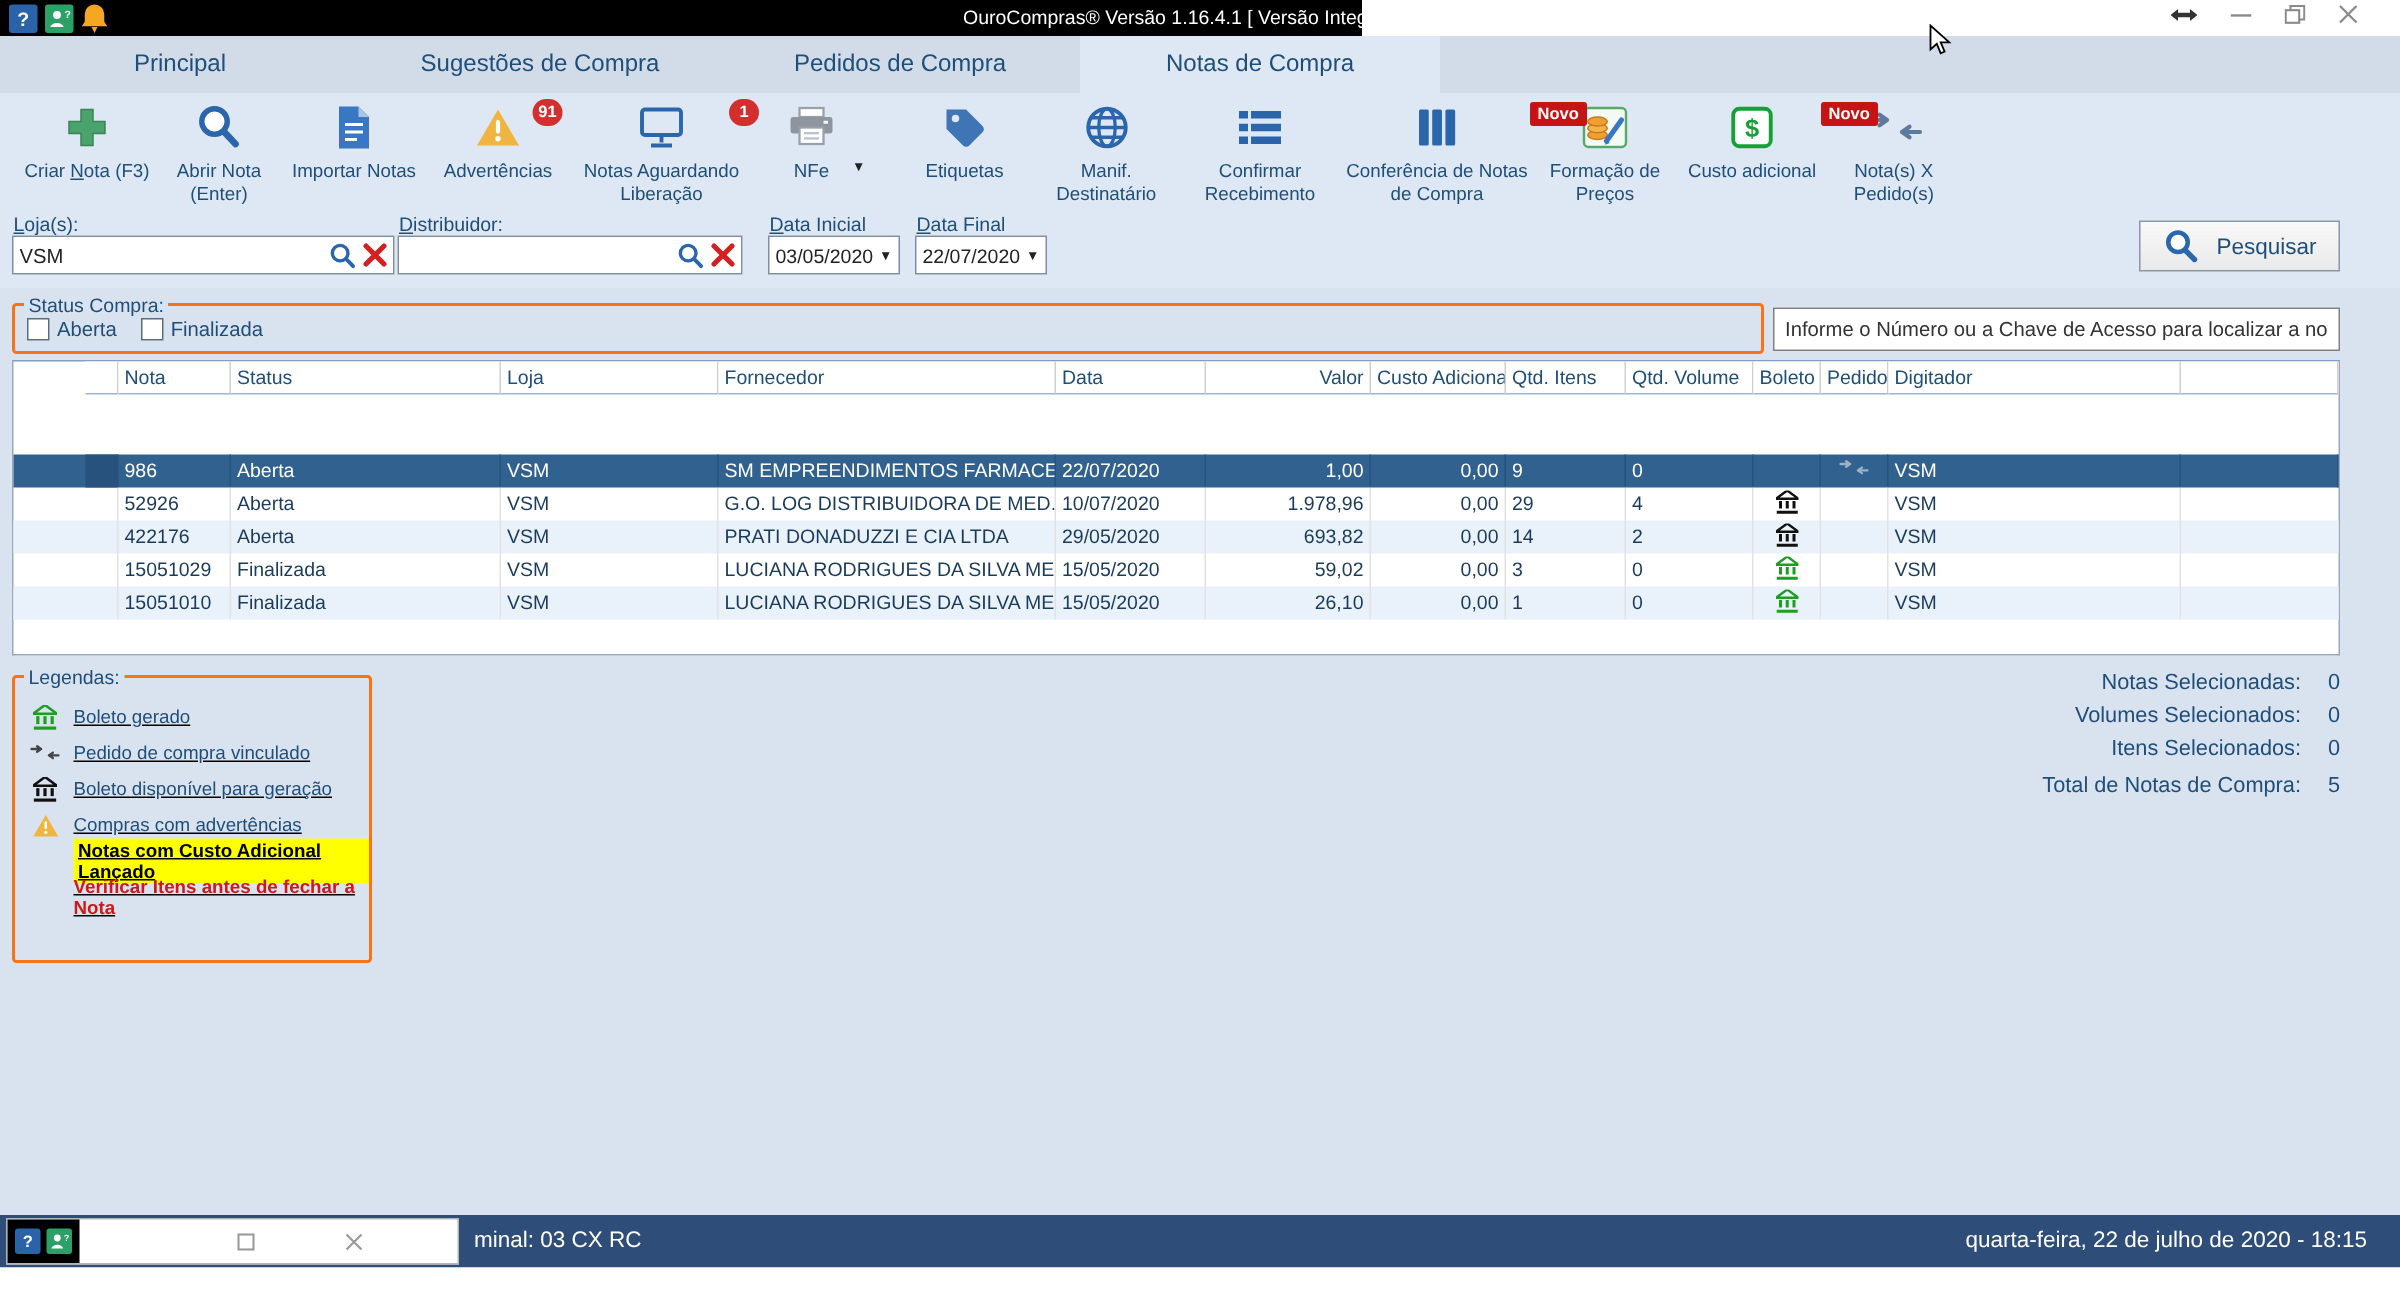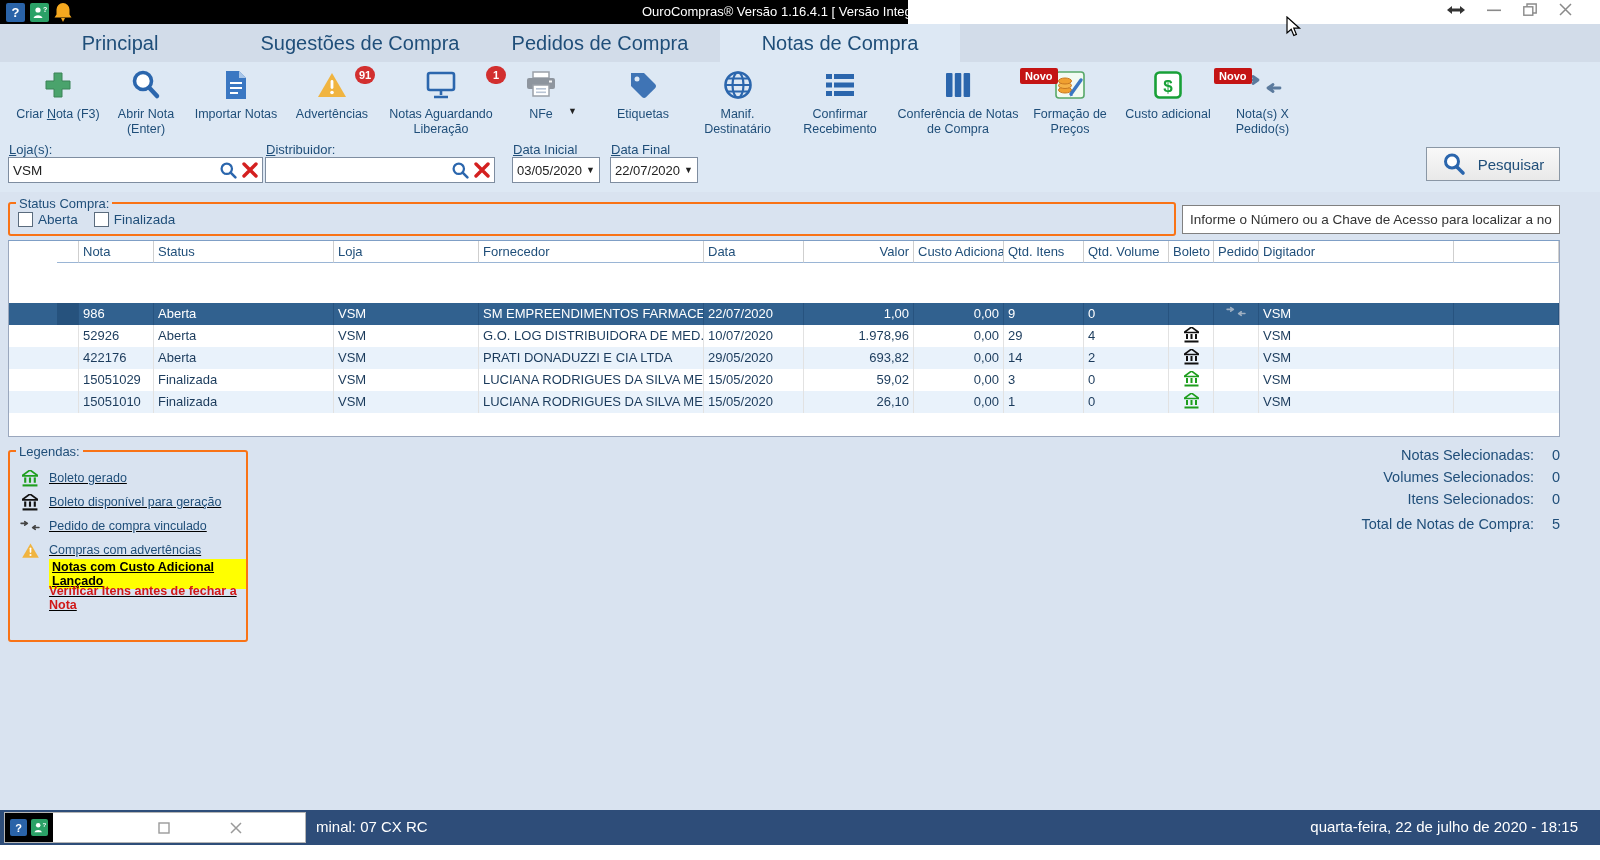--- a/index.html
+++ b/index.html
@@ -17,21 +17,21 @@
   .tb-icons{left:6px;top:2px;display:flex;gap:5px;align-items:center;}
   .sq-ico{width:19px;height:19px;border-radius:2px;display:flex;align-items:center;justify-content:center;color:#fff;font-weight:bold;font-size:13px;}
   .sq-help{background:#2a63a8;}
   .sq-support{background:#2ba167;}
   .win-title{left:642px;top:4px;color:#fff;font-size:13px;white-space:nowrap;}
   .win-controls{right:28px;top:3px;display:flex;gap:22px;align-items:center;}
   .win-controls svg{display:block;}
 
   
   .tabbar{left:0;top:24px;width:1600px;height:38px;background:var(--tabbar);display:flex;}
-  .tab{width:240px;height:38px;display:flex;align-items:center;justify-content:center;color:var(--ink);font-size:20px;cursor:default;}
+  .tab{width:240px;height:38px;display:flex;align-items:center;justify-content:center;color:var(--ink);font-size:16px;cursor:default;}
   .tab.active{background:var(--panel);}
 
   
   .toolbar{left:0;top:62px;width:1600px;height:78px;background:var(--panel);}
   .titem{position:absolute;top:2px;text-align:center;color:var(--ink);font-size:12.5px;line-height:15px;}
   .ticon{height:42px;display:flex;align-items:center;justify-content:center;}
   .tlabel{padding-top:1px;}
   .badge{position:absolute;background:var(--badge);color:#fff;font-weight:bold;border-radius:10px;font-size:11px;min-width:20px;height:18px;line-height:18px;text-align:center;padding:0 3px;}
   .novo{position:absolute;background:#c41414;color:#fff;font-weight:bold;border-radius:2px;font-size:11px;height:16px;line-height:16px;padding:0 5px;}
   .ddarrow{position:absolute;font-size:9px;color:#222;}
@@ -527,38 +527,38 @@
               <rect x="2" y="7" width="2" height="5"></rect>
               <rect x="6.5" y="7" width="2" height="5"></rect>
               <rect x="11" y="7" width="2" height="5"></rect>
               <rect x="0.5" y="13.5" width="14" height="2"></rect>
             </svg>
         </span>
         <span>Boleto gerado</span>
       </div>
       <div class="litem">
         <span class="lic">
+          <svg width="22" height="14" viewBox="0 0 38 24">
+              <path d="M2 7 h12 M14 7 l-5 -3.5 M14 7 l-5 3.5" stroke="#444" stroke-width="3" fill="none" stroke-linecap="round"></path>
+              <path d="M36 15 h-12 M24 15 l5 -3.5 M24 15 l5 3.5" stroke="#444" stroke-width="3" fill="none" stroke-linecap="round"></path>
+            </svg>
+        </span>
+        <span>Pedido de compra vinculado</span>
+      </div>
+      <div class="litem">
+        <span class="lic">
           <svg width="16" height="17" viewBox="0 0 15 16" fill="#111">
               <path d="M7.5 0 L15 5.5 H0 Z" fill="none" stroke="#111" stroke-width="1.6"></path>
               <rect x="2" y="7" width="2" height="5"></rect>
               <rect x="6.5" y="7" width="2" height="5"></rect>
               <rect x="11" y="7" width="2" height="5"></rect>
               <rect x="0.5" y="13.5" width="14" height="2"></rect>
             </svg>
         </span>
         <span>Boleto disponível para geração</span>
-      </div>
-      <div class="litem">
-        <span class="lic">
-          <svg width="22" height="14" viewBox="0 0 38 24">
-              <path d="M2 7 h12 M14 7 l-5 -3.5 M14 7 l-5 3.5" stroke="#444" stroke-width="3" fill="none" stroke-linecap="round"></path>
-              <path d="M36 15 h-12 M24 15 l5 -3.5 M24 15 l5 3.5" stroke="#444" stroke-width="3" fill="none" stroke-linecap="round"></path>
-            </svg>
-        </span>
-        <span>Pedido de compra vinculado</span>
       </div>
       <div class="litem">
         <span class="lic">
           <svg width="19" height="17" viewBox="0 0 32 28">
               <path d="M16 2 L30 26 H2 Z" fill="#f0b440"></path>
               <rect x="14.6" y="9" width="2.8" height="9" rx="1.4" fill="#fff"></rect>
               <circle cx="16" cy="21.5" r="1.8" fill="#fff"></circle>
             </svg>
         </span>
         <span>Compras com advertências</span>
@@ -606,20 +606,20 @@
     </div>
     <div class="ctr">
       <svg width="12" height="12" viewBox="0 0 12 12">
           <rect x="1" y="1" width="10" height="10" fill="none" stroke="#9a9a9a" stroke-width="1.4"></rect>
         </svg>
       <svg width="12" height="12" viewBox="0 0 12 12">
           <path d="M1 1 L11 11 M11 1 L1 11" stroke="#9a9a9a" stroke-width="1.5"></path>
         </svg>
     </div>
   </div>
-  <div class="term">minal: 07 CX RC</div>
+  <div class="term">minal: 03 CX RC</div>
   <div class="dtime">quarta-feira, 22 de julho de 2020 - 18:15</div>
 </div>
 <div class="abs bottomstrip"></div>
 
 <svg class="abs cursor" width="16" height="22" viewBox="0 0 16 22">
   <path d="M1 1 L1 17 L5.2 13.2 L7.8 19.5 L10.4 18.4 L7.8 12.2 L13.5 12.2 Z" fill="#fff" stroke="#000" stroke-width="1.2"></path>
 </svg>
 
 </body></html>

